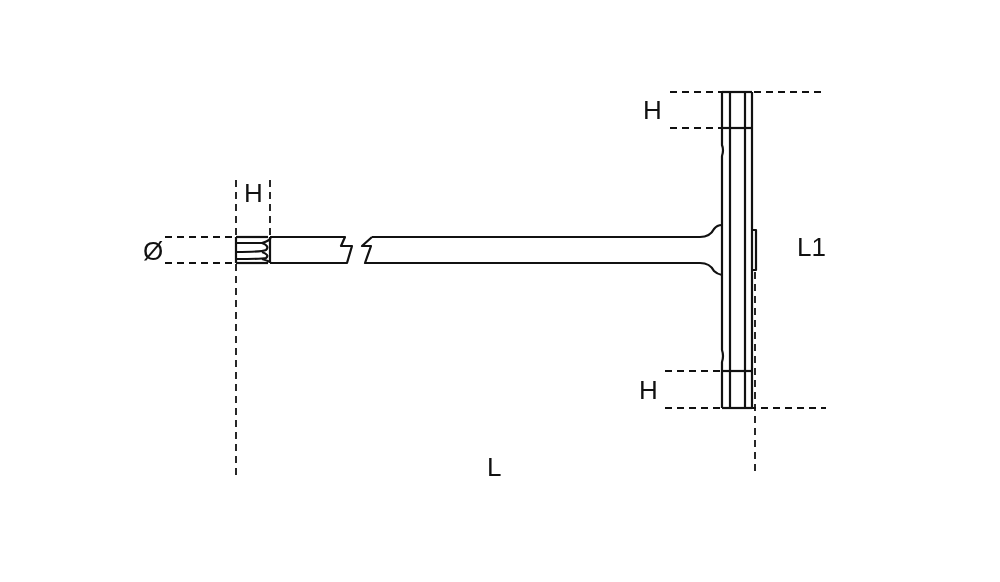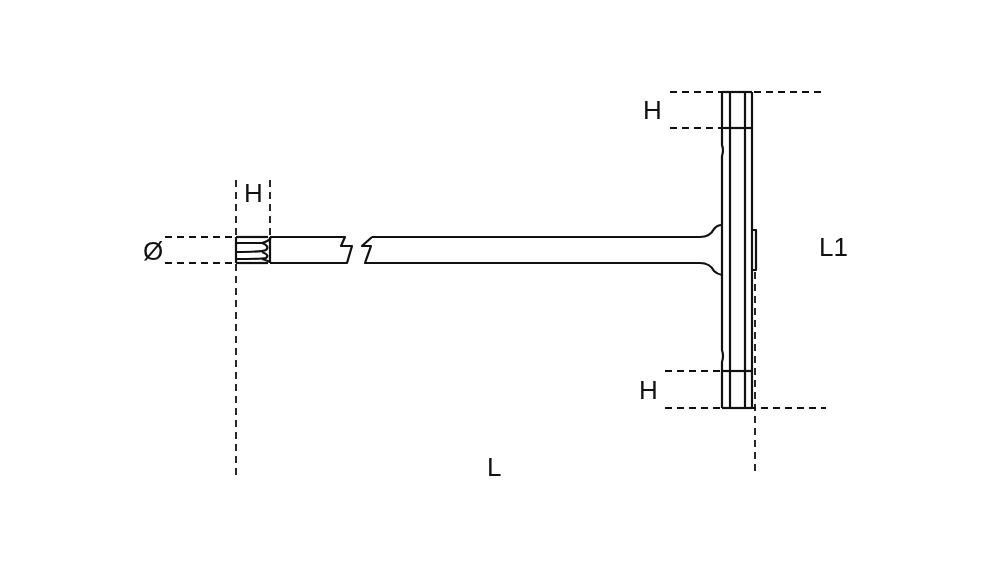--- a/index.html
+++ b/index.html
@@ -57,16 +57,16 @@
       <line x1="670" y1="128" x2="722" y2="128"></line>
       <line x1="665" y1="371" x2="722" y2="371"></line>
       <line x1="665" y1="408" x2="826" y2="408"></line>
       <line x1="755" y1="272" x2="755" y2="476"></line>
     </g>
   </svg>
 
   <div class="lbl" style="left:244px;top:180px;">H</div>
   <div class="lbl" style="left:143px;top:238px;">Ø</div>
   <div class="lbl" style="left:643px;top:97px;">H</div>
-  <div class="lbl" style="left:819px;top:234px;">L1</div>
+  <div class="lbl" style="left:797px;top:234px;">L1</div>
   <div class="lbl" style="left:639px;top:377px;">H</div>
   <div class="lbl" style="left:487px;top:454px;">L</div>
 </div>
 
 </body></html>

